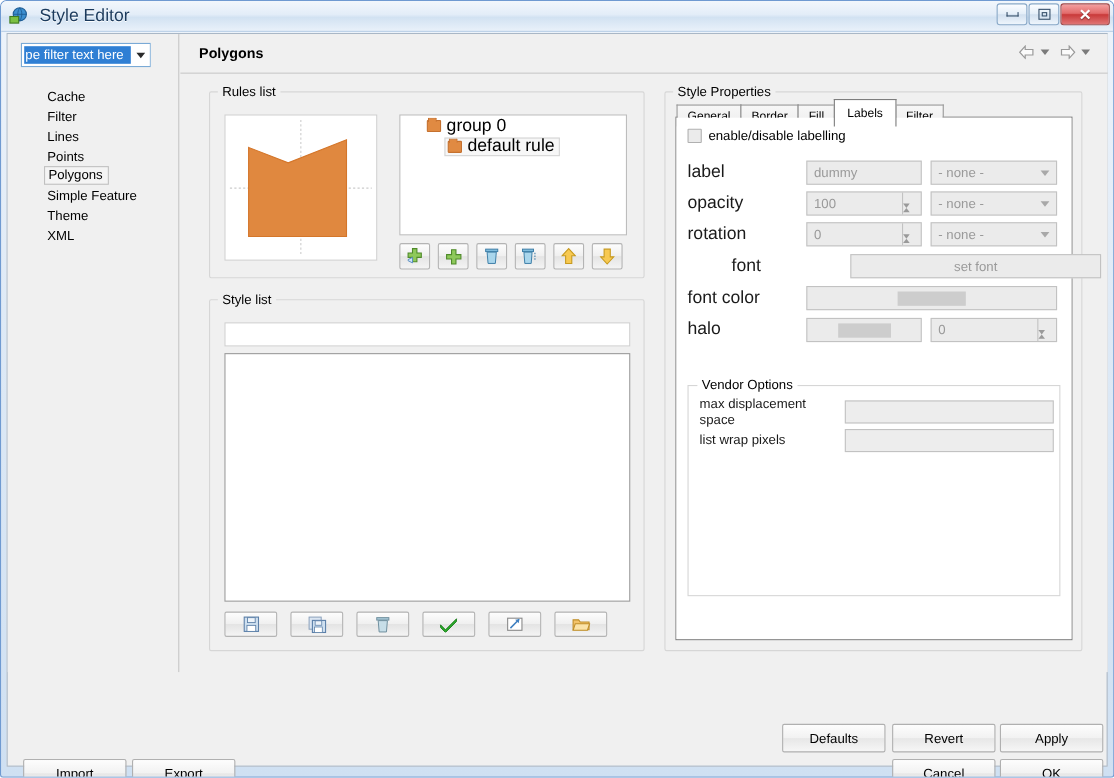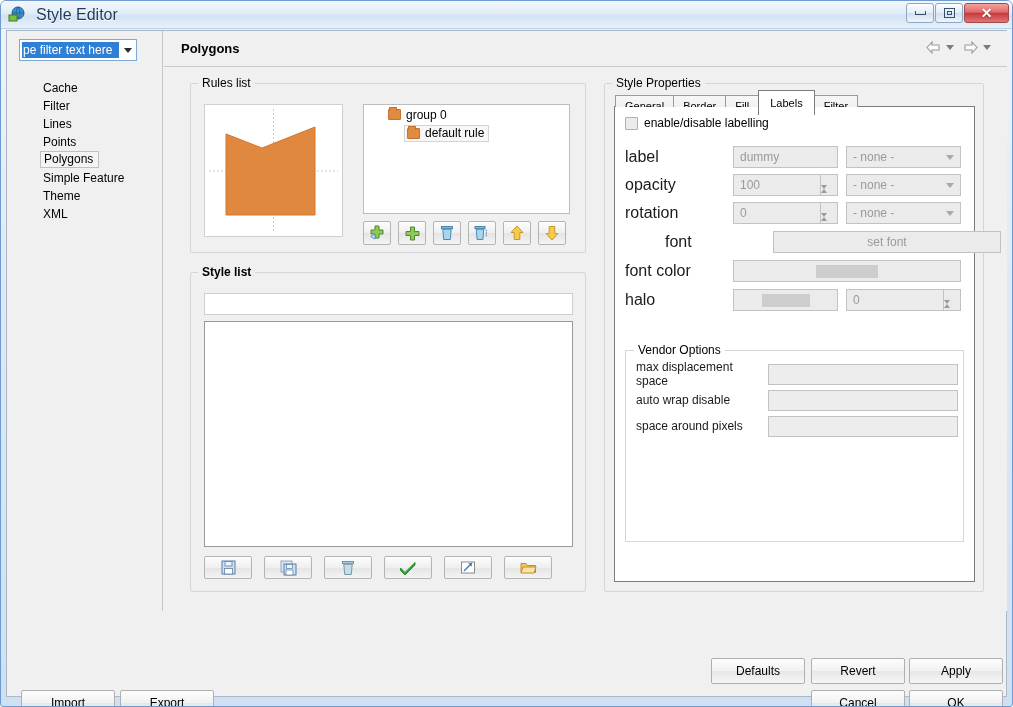--- a/index.html
+++ b/index.html
@@ -138,35 +138,35 @@
 
   
   .groupbox { position: absolute; border: 1px solid #d6d6d6; border-radius: 2px; }
   .grouplabel {
     position: absolute; top: -8px; left: 7px;
     background: #f0f0f0; padding: 0 4px;
     font-size: 12px; color: #000000;
   }
 
   #rules-group { left: 26px; top: 52px; width: 396px; height: 170px; }
-  #style-group { left: 26px; top: 241px; width: 396px; height: 320px; font-weight: bold; }
+  #style-group { left: 26px; top: 241px; width: 396px; height: 320px; }
 
   #preview {
     position: absolute; left: 13px; top: 20px;
     width: 139px; height: 133px;
     background: #ffffff; border: 1px solid #d0d0d0;
   }
   #preview svg { display: block; }
 
   #ruletree {
     position: absolute; left: 172px; top: 20px;
     width: 207px; height: 110px;
     background: #ffffff; border: 1px solid #bdbdbd;
   }
-  .rule-row { display: flex; align-items: center; height: 19px; font-size: 12px; }
+  .rule-row { display: flex; align-items: center; height: 19px; font-size: 16px; }
   .rule-row.group-row { padding-left: 24px; }
   .rule-row.child-row { padding-left: 40px; }
   .folder-ico {
     width: 13px; height: 11px; margin-right: 5px;
     background: #e08a42; border: 1px solid #c5712f; border-radius: 1px;
     position: relative; flex: none;
   }
   .folder-ico::before {
     content: ""; position: absolute; left: 0; top: -3px;
     width: 6px; height: 3px; background: #e08a42;
@@ -553,25 +553,21 @@
             </div>
 
             <div id="vendor-group">
               <span class="vendorlabel">Vendor Options</span>
 
               <div class="vrow" style="top:12px;">
                 <span class="vlabel">max displacement space</span>
                 <span class="vinput"></span>
               </div>
               <div class="vrow" style="top:38px;">
-                <span class="vlabel">auto wrap disable</span>
-                <span class="vinput"></span>
-              </div>
-              <div class="vrow" style="top:64px;">
-                <span class="vlabel">space around pixels</span>
+                <span class="vlabel">list wrap pixels</span>
                 <span class="vinput"></span>
               </div>
             </div>
 
           </div>
         </div>
       </div>
 
     </div>
 

